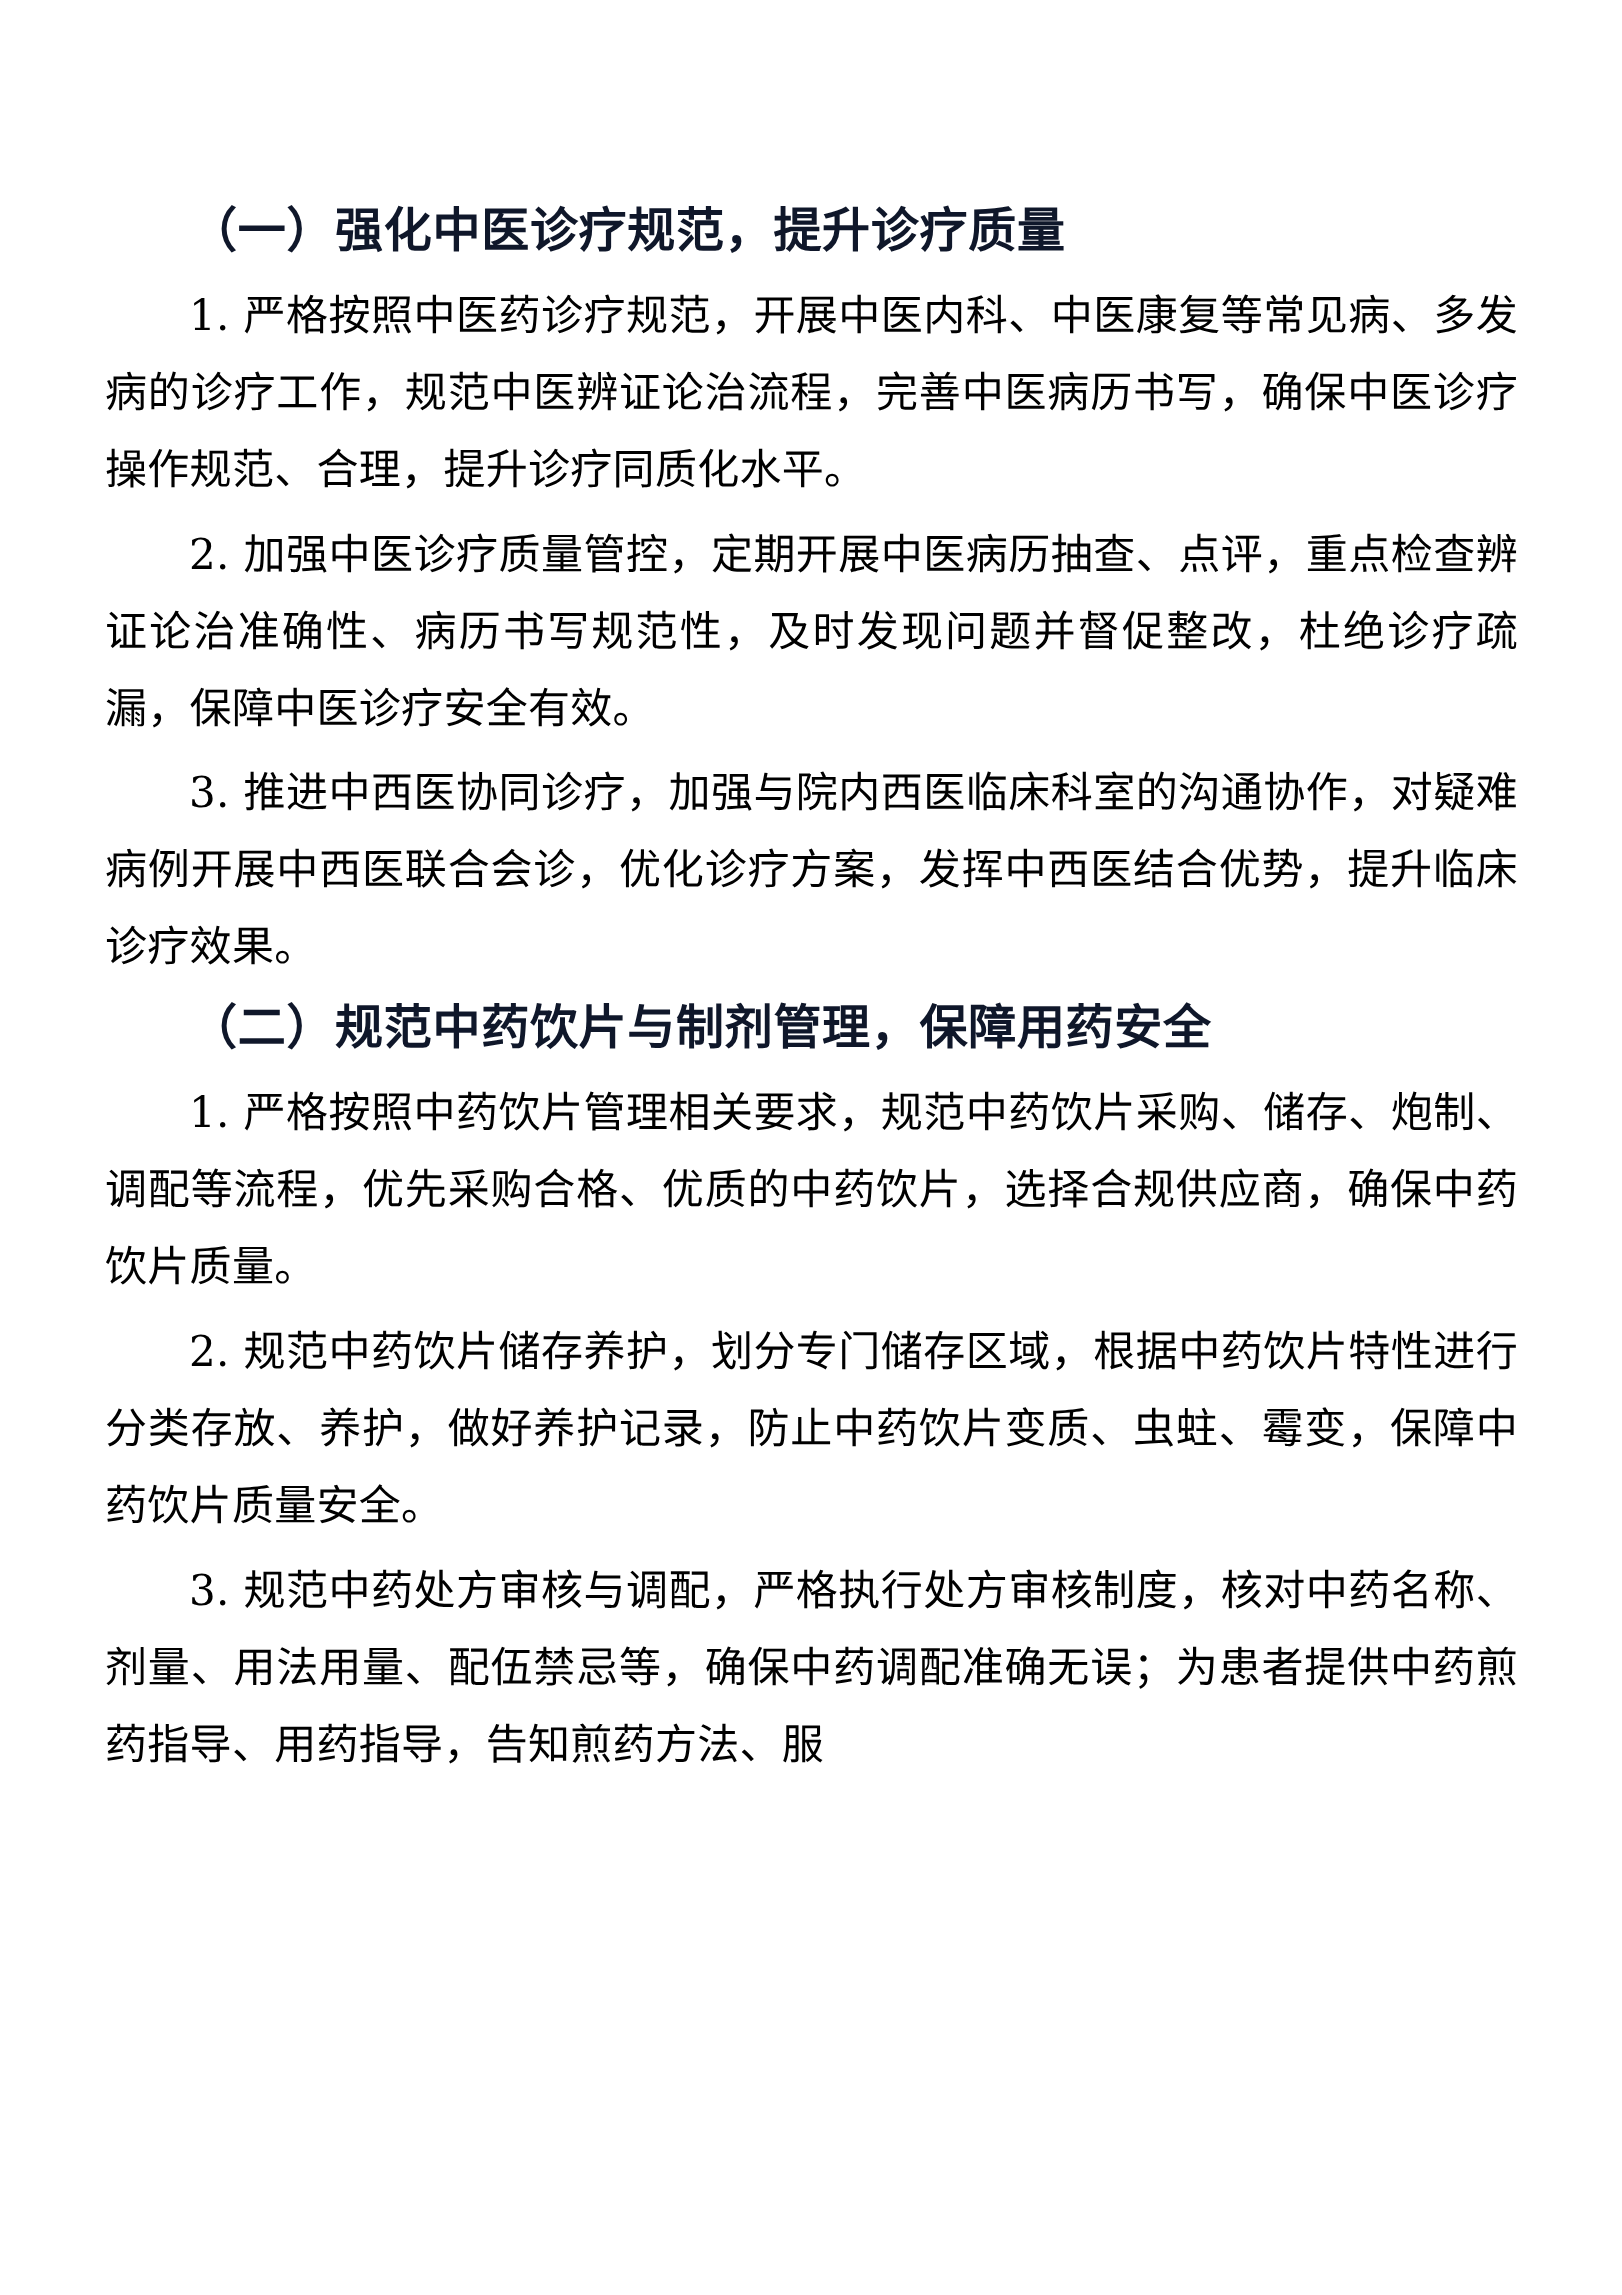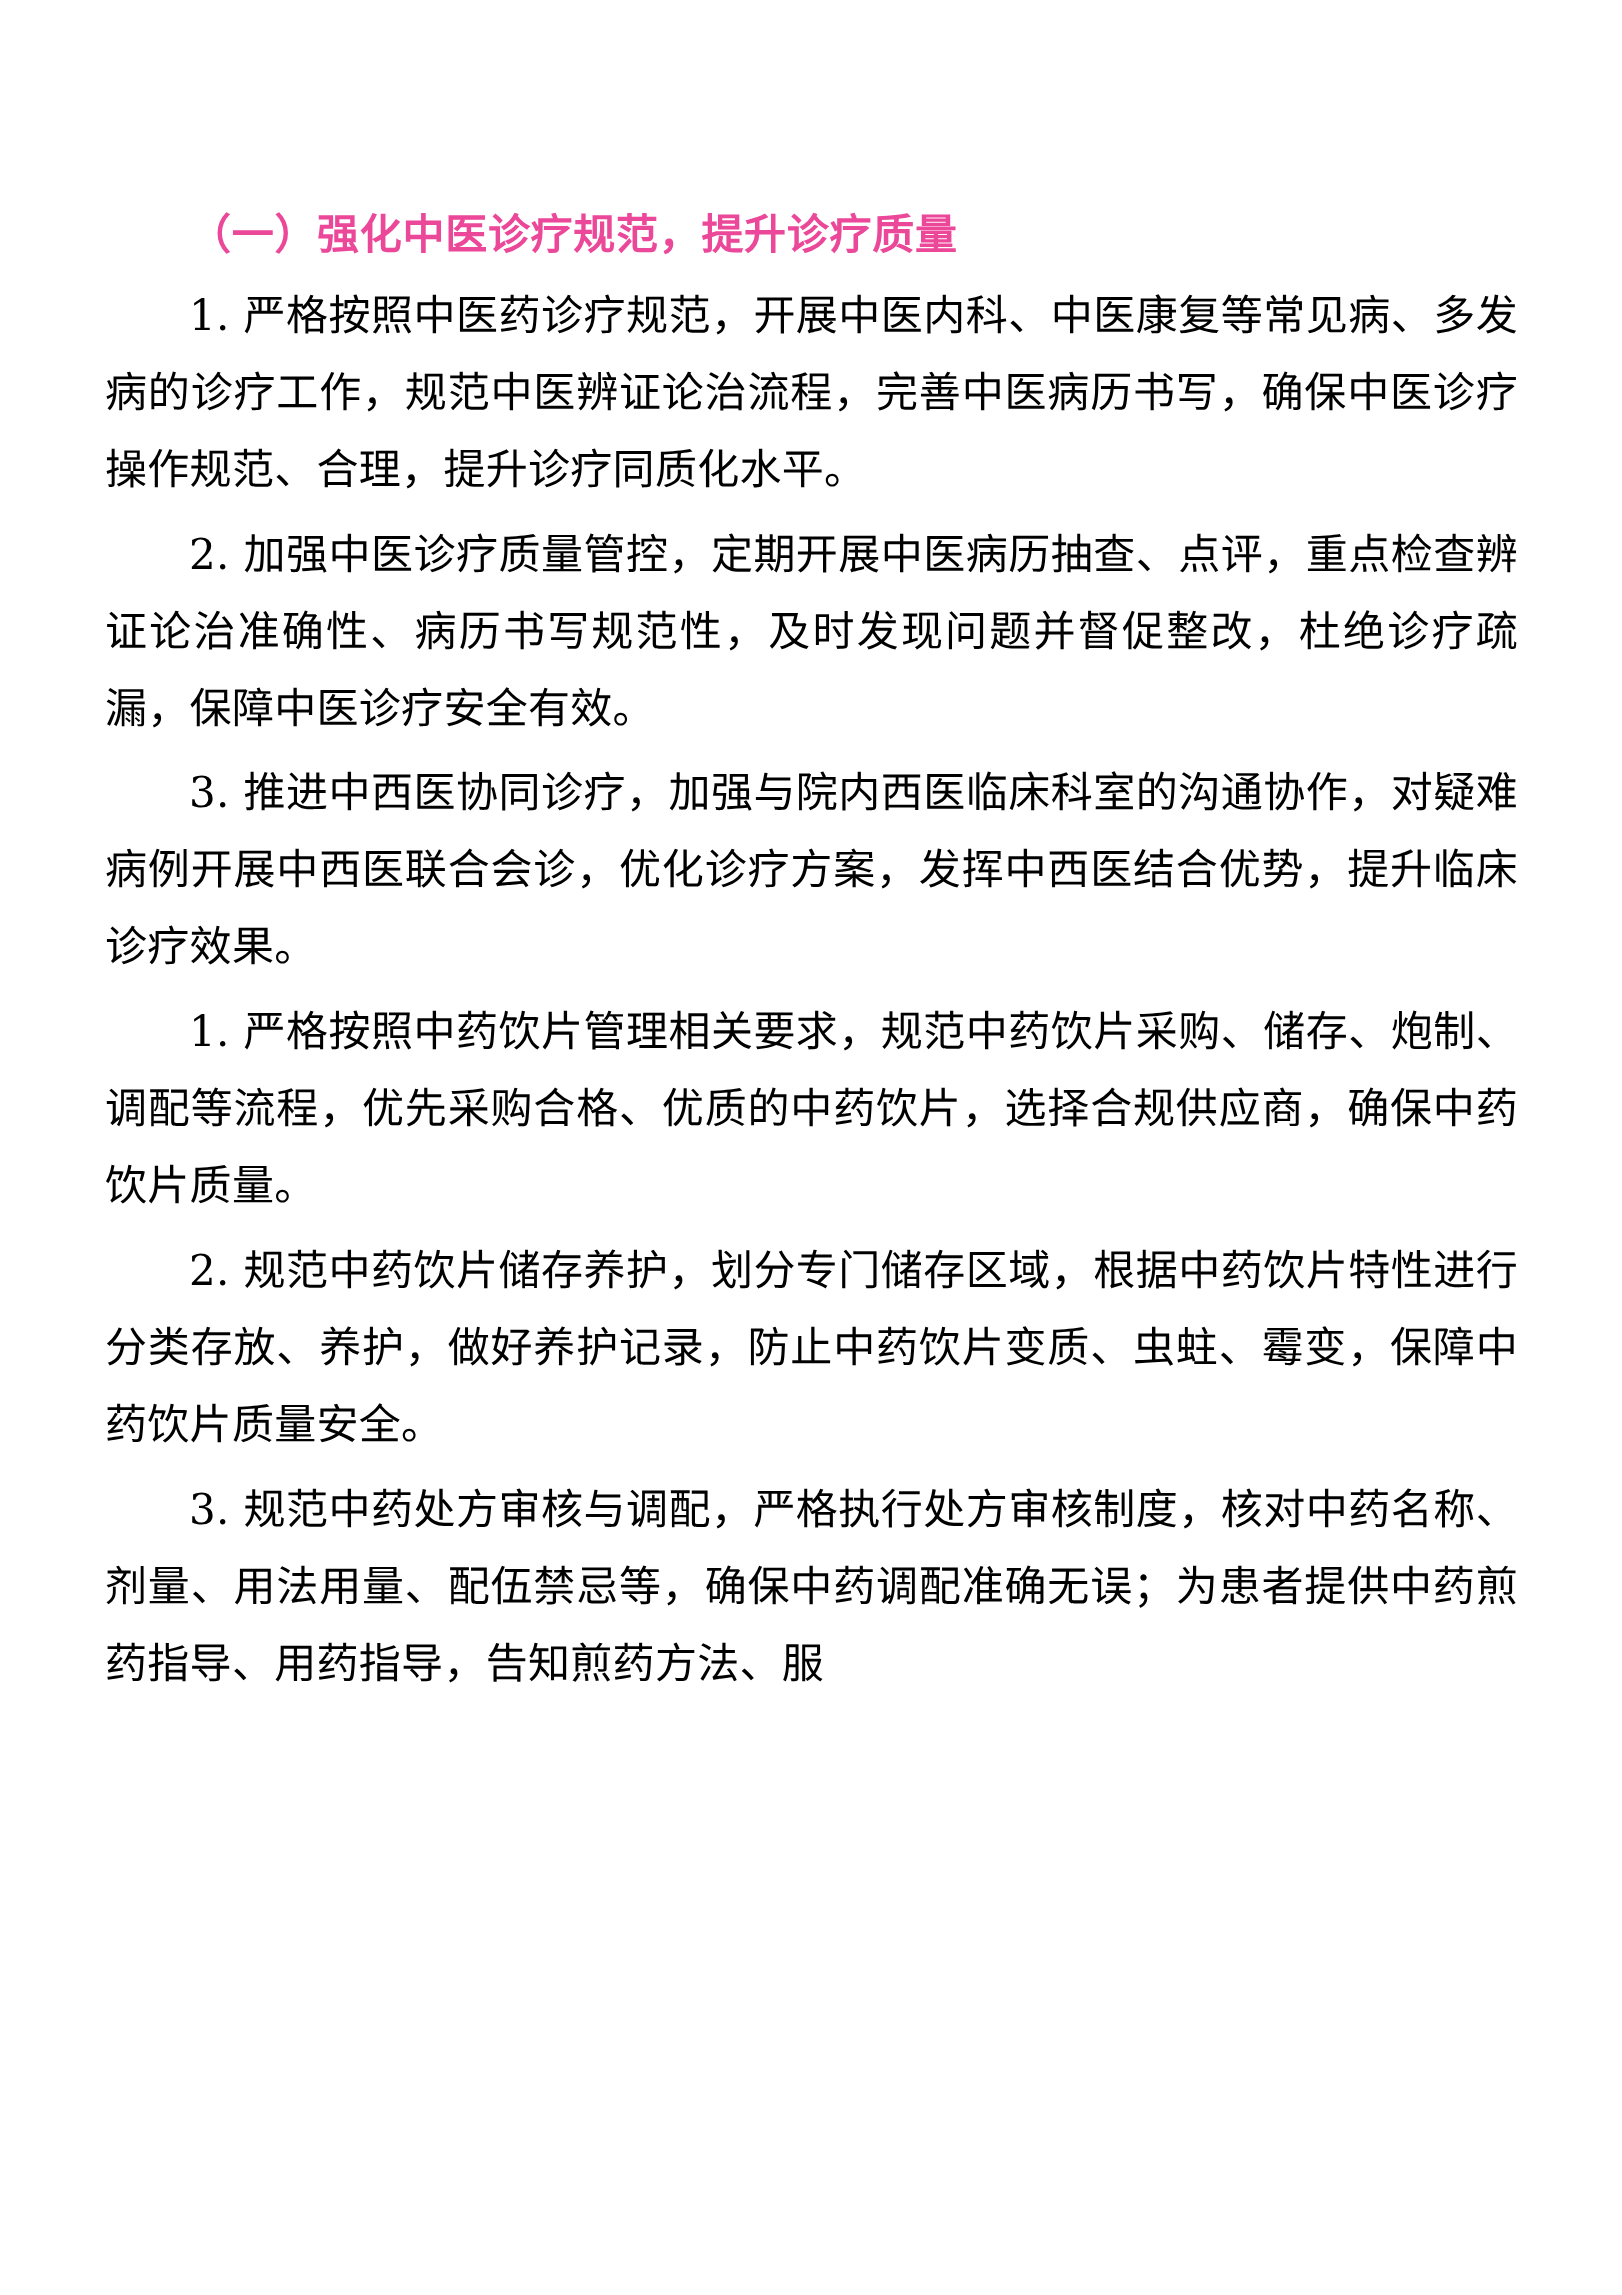--- a/index.html
+++ b/index.html
@@ -18,28 +18,28 @@
     font-family: "DejaVu Serif", "Liberation Serif", serif;
     color: #000000;
     overflow: hidden;
   }
   .doc-body {
     width: 1413px;
     margin: 0 auto;
   }
   
   .section-heading {
-    font-family: Liberation Sans, sans-serif;
+    font-family: Liberation Mono, monospace;
     font-weight: 700;
-    font-size: 42px;
+    font-size: 48px;
     line-height: 77px;
     letter-spacing: 0.7px;
     text-indent: 84px;
     margin: 0 0 3.9px 0;
-    color: #ec4899;
+    color: #0f172a;
     text-align: justify;
     text-justify: inter-character;
   }
   
   .para {
     font-family: "DejaVu Serif", "Liberation Serif", serif;
     font-size: 42px;
     line-height: 77px;
     letter-spacing: 0.3px;
     text-indent: 84px;
@@ -68,20 +68,21 @@
     <div class="spacer-sm"></div>
 
     <p class="para">2. 加强中医诊疗质量管控，定期开展中医病历抽查、点评，重点检查辨证论治准确性、病历书写规范性，及时发现问题并督促整改，杜绝诊疗疏漏，保障中医诊疗安全有效。</p>
 
     <div class="spacer-sm"></div>
 
     <p class="para">3. 推进中西医协同诊疗，加强与院内西医临床科室的沟通协作，对疑难病例开展中西医联合会诊，优化诊疗方案，发挥中西医结合优势，提升临床诊疗效果。</p>
 
     <div class="spacer-sm"></div>
 
+    <h2 class="section-heading">（二）规范中药饮片与制剂管理，保障用药安全</h2>
 
     <p class="para">1. 严格按照中药饮片管理相关要求，规范中药饮片采购、储存、炮制、调配等流程，优先采购合格、优质的中药饮片，选择合规供应商，确保中药饮片质量。</p>
 
     <div class="spacer-sm"></div>
 
     <p class="para">2. 规范中药饮片储存养护，划分专门储存区域，根据中药饮片特性进行分类存放、养护，做好养护记录，防止中药饮片变质、虫蛀、霉变，保障中药饮片质量安全。</p>
 
     <div class="spacer-sm"></div>
 
     <p class="para tight">3. 规范中药处方审核与调配，严格执行处方审核制度，核对中药名称、剂量、用法用量、配伍禁忌等，确保中药调配准确无误；为患者提供中药煎药指导、用药指导，告知煎药方法、服</p>

